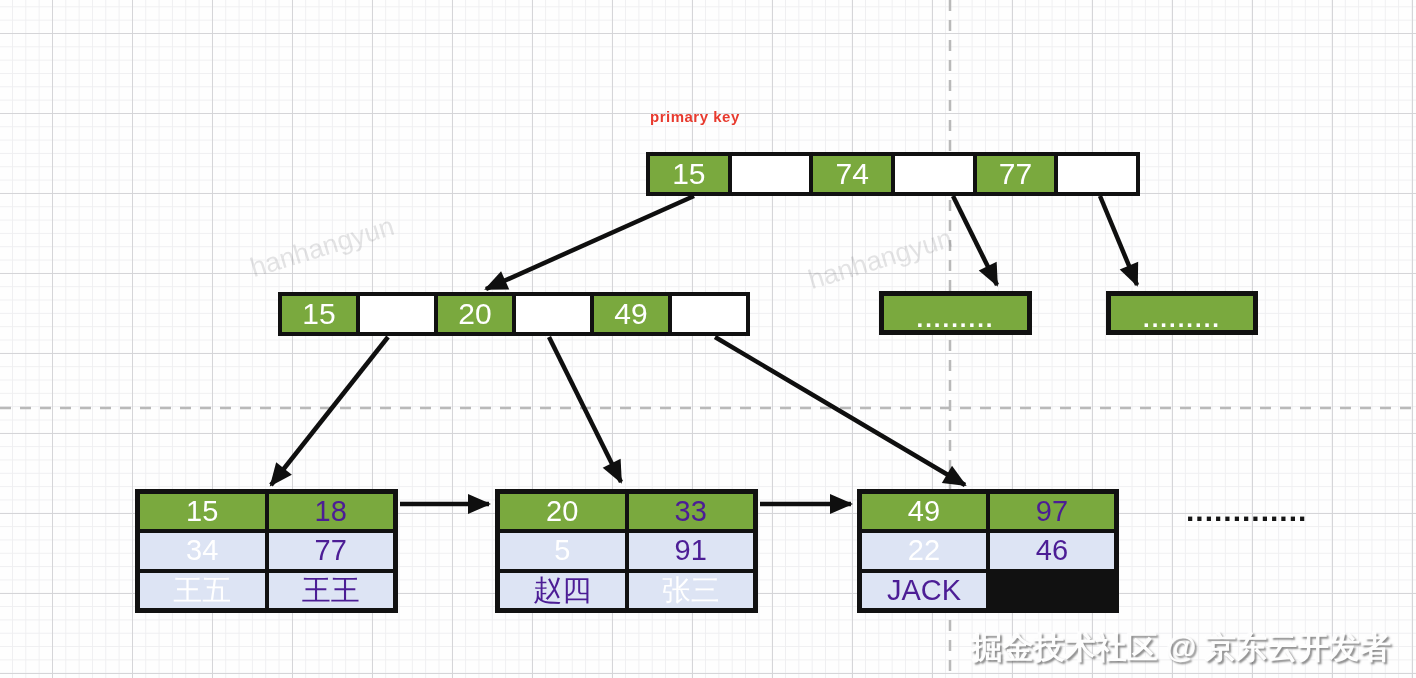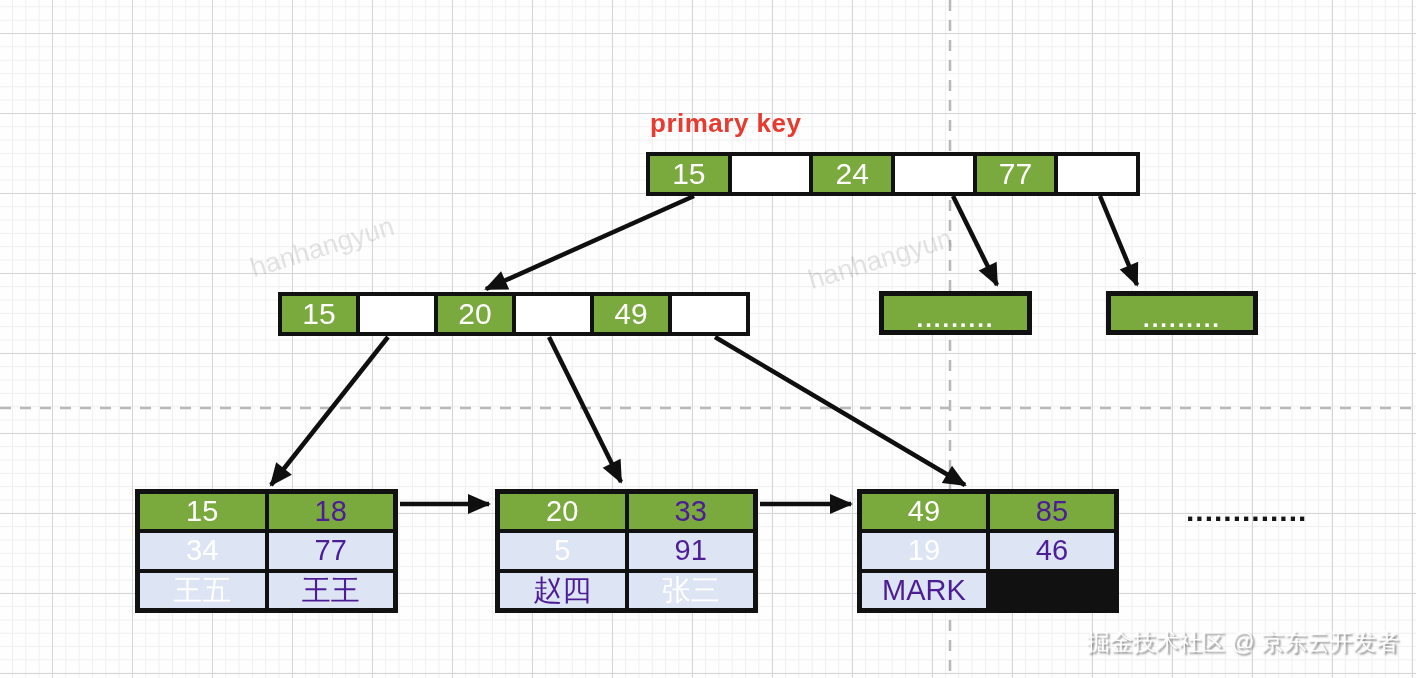--- a/index.html
+++ b/index.html
@@ -11,42 +11,42 @@
       linear-gradient(to right,#d5d5d8 1px,transparent 1px),
       linear-gradient(to bottom,#d5d5d8 1px,transparent 1px),
       linear-gradient(to right,#efeff1 1px,transparent 1px),
       linear-gradient(to bottom,#efeff1 1px,transparent 1px);
     background-size:80px 80px,80px 80px,13.33px 13.33px,13.33px 13.33px;
     background-position:52px 33px,52px 33px,12px 6.33px,12px 6.33px;
   }
   svg.overlay{position:absolute;left:0;top:0;pointer-events:none;}
   .wm{position:absolute;color:rgba(120,120,125,0.20);font-size:27px;font-weight:500;
       transform:rotate(-17deg);white-space:nowrap;user-select:none;}
-  .pk-label{position:absolute;left:650px;top:108px;font-size:26px;font-weight:700;
+  .pk-label{position:absolute;left:650px;top:108px;font-size:15px;font-weight:700;
       color:var(--label-red,#e83a2e);letter-spacing:0.5px;}
   .node{position:absolute;display:flex;gap:4px;background:#111;border:4px solid #111;
       box-sizing:border-box;}
   .node .cell{flex:1;display:flex;align-items:center;justify-content:center;
       background:#fff;font-size:30px;color:#fff;}
   .node .cell.g{background:var(--key-green,#7aa93e);}
   .dots-node{position:absolute;box-sizing:border-box;border:5px solid #111;
       background:var(--key-green,#7aa93e);color:#fff;font-weight:700;font-size:24px;
       letter-spacing:2px;display:flex;align-items:flex-end;justify-content:center;
       padding-bottom:1px;line-height:20px;}
   .leaf{position:absolute;width:263px;height:124px;box-sizing:border-box;border:5px solid #111;
       background:#111;display:grid;grid-template-columns:1fr 1fr;grid-template-rows:1fr 1fr 1fr;
       gap:4px;}
   .leaf .c{display:flex;align-items:center;justify-content:center;font-size:29px;line-height:1;}
   .leaf .rg{background:var(--key-green,#7aa93e);}
   .leaf .rb{background:var(--row-blue,#dde4f4);}
   .leaf .tl{color:#fff;}
   .leaf .tr{color:#4c1d95;}
   .cont-dots{position:absolute;left:1186px;top:496px;font-size:30px;font-weight:700;
       color:#151515;letter-spacing:1px;line-height:30px;}
-  .credit{position:absolute;right:17px;top:627px;font-size:23px;font-weight:400;color:#fdfdfd;
+  .credit{position:absolute;right:25px;top:627px;font-size:31px;font-weight:700;color:#fdfdfd;
       text-shadow:2px 2px 2px rgba(80,80,80,0.65), -1px -1px 0 rgba(255,255,255,0.6);
       white-space:nowrap;}
 </style>
 </head>
 <body>
 
 <div class="canvas">
 
   <svg class="overlay" width="1416" height="678">
     <line x1="0" y1="408" x2="1416" y2="408" stroke="#b9b9b9" stroke-width="2.5" stroke-dasharray="11 9"></line>
@@ -54,21 +54,21 @@
   </svg>
 
   <span class="wm" style="left:248px;top:232px;">hanhangyun</span>
   <span class="wm" style="left:806px;top:244px;">hanhangyun</span>
 
   <div class="pk-label">primary key</div>
 
   <div class="node" style="left:646px;top:152px;width:494px;height:44px;">
     <div class="cell g">15</div>
     <div class="cell"></div>
-    <div class="cell g">24</div>
+    <div class="cell g">74</div>
     <div class="cell"></div>
     <div class="cell g">77</div>
     <div class="cell"></div>
   </div>
 
   <div class="node" style="left:278px;top:292px;width:472px;height:44px;">
     <div class="cell g">15</div>
     <div class="cell"></div>
     <div class="cell g">20</div>
     <div class="cell"></div>
@@ -92,24 +92,24 @@
     <div class="c rg tl">20</div>
     <div class="c rg tr">33</div>
     <div class="c rb tl">5</div>
     <div class="c rb tr">91</div>
     <div class="c rb tr">赵四</div>
     <div class="c rb tl">张三</div>
   </div>
 
   <div class="leaf" style="left:857px;top:489px;width:262px;">
     <div class="c rg tl">49</div>
-    <div class="c rg tr">85</div>
-    <div class="c rb tl">19</div>
+    <div class="c rg tr">97</div>
+    <div class="c rb tl">22</div>
     <div class="c rb tr">46</div>
-    <div class="c rb tr">MARK</div>
+    <div class="c rb tr">JACK</div>
   </div>
 
   <div class="cont-dots">.............</div>
 
   <svg class="overlay" width="1416" height="678">
     <defs>
       <marker id="ah" markerUnits="userSpaceOnUse" markerWidth="28" markerHeight="26" refX="23" refY="12" orient="auto">
         <path d="M2,2 L25,12 L2,22 z" fill="#0f0f0f"></path>
       </marker>
     </defs>

